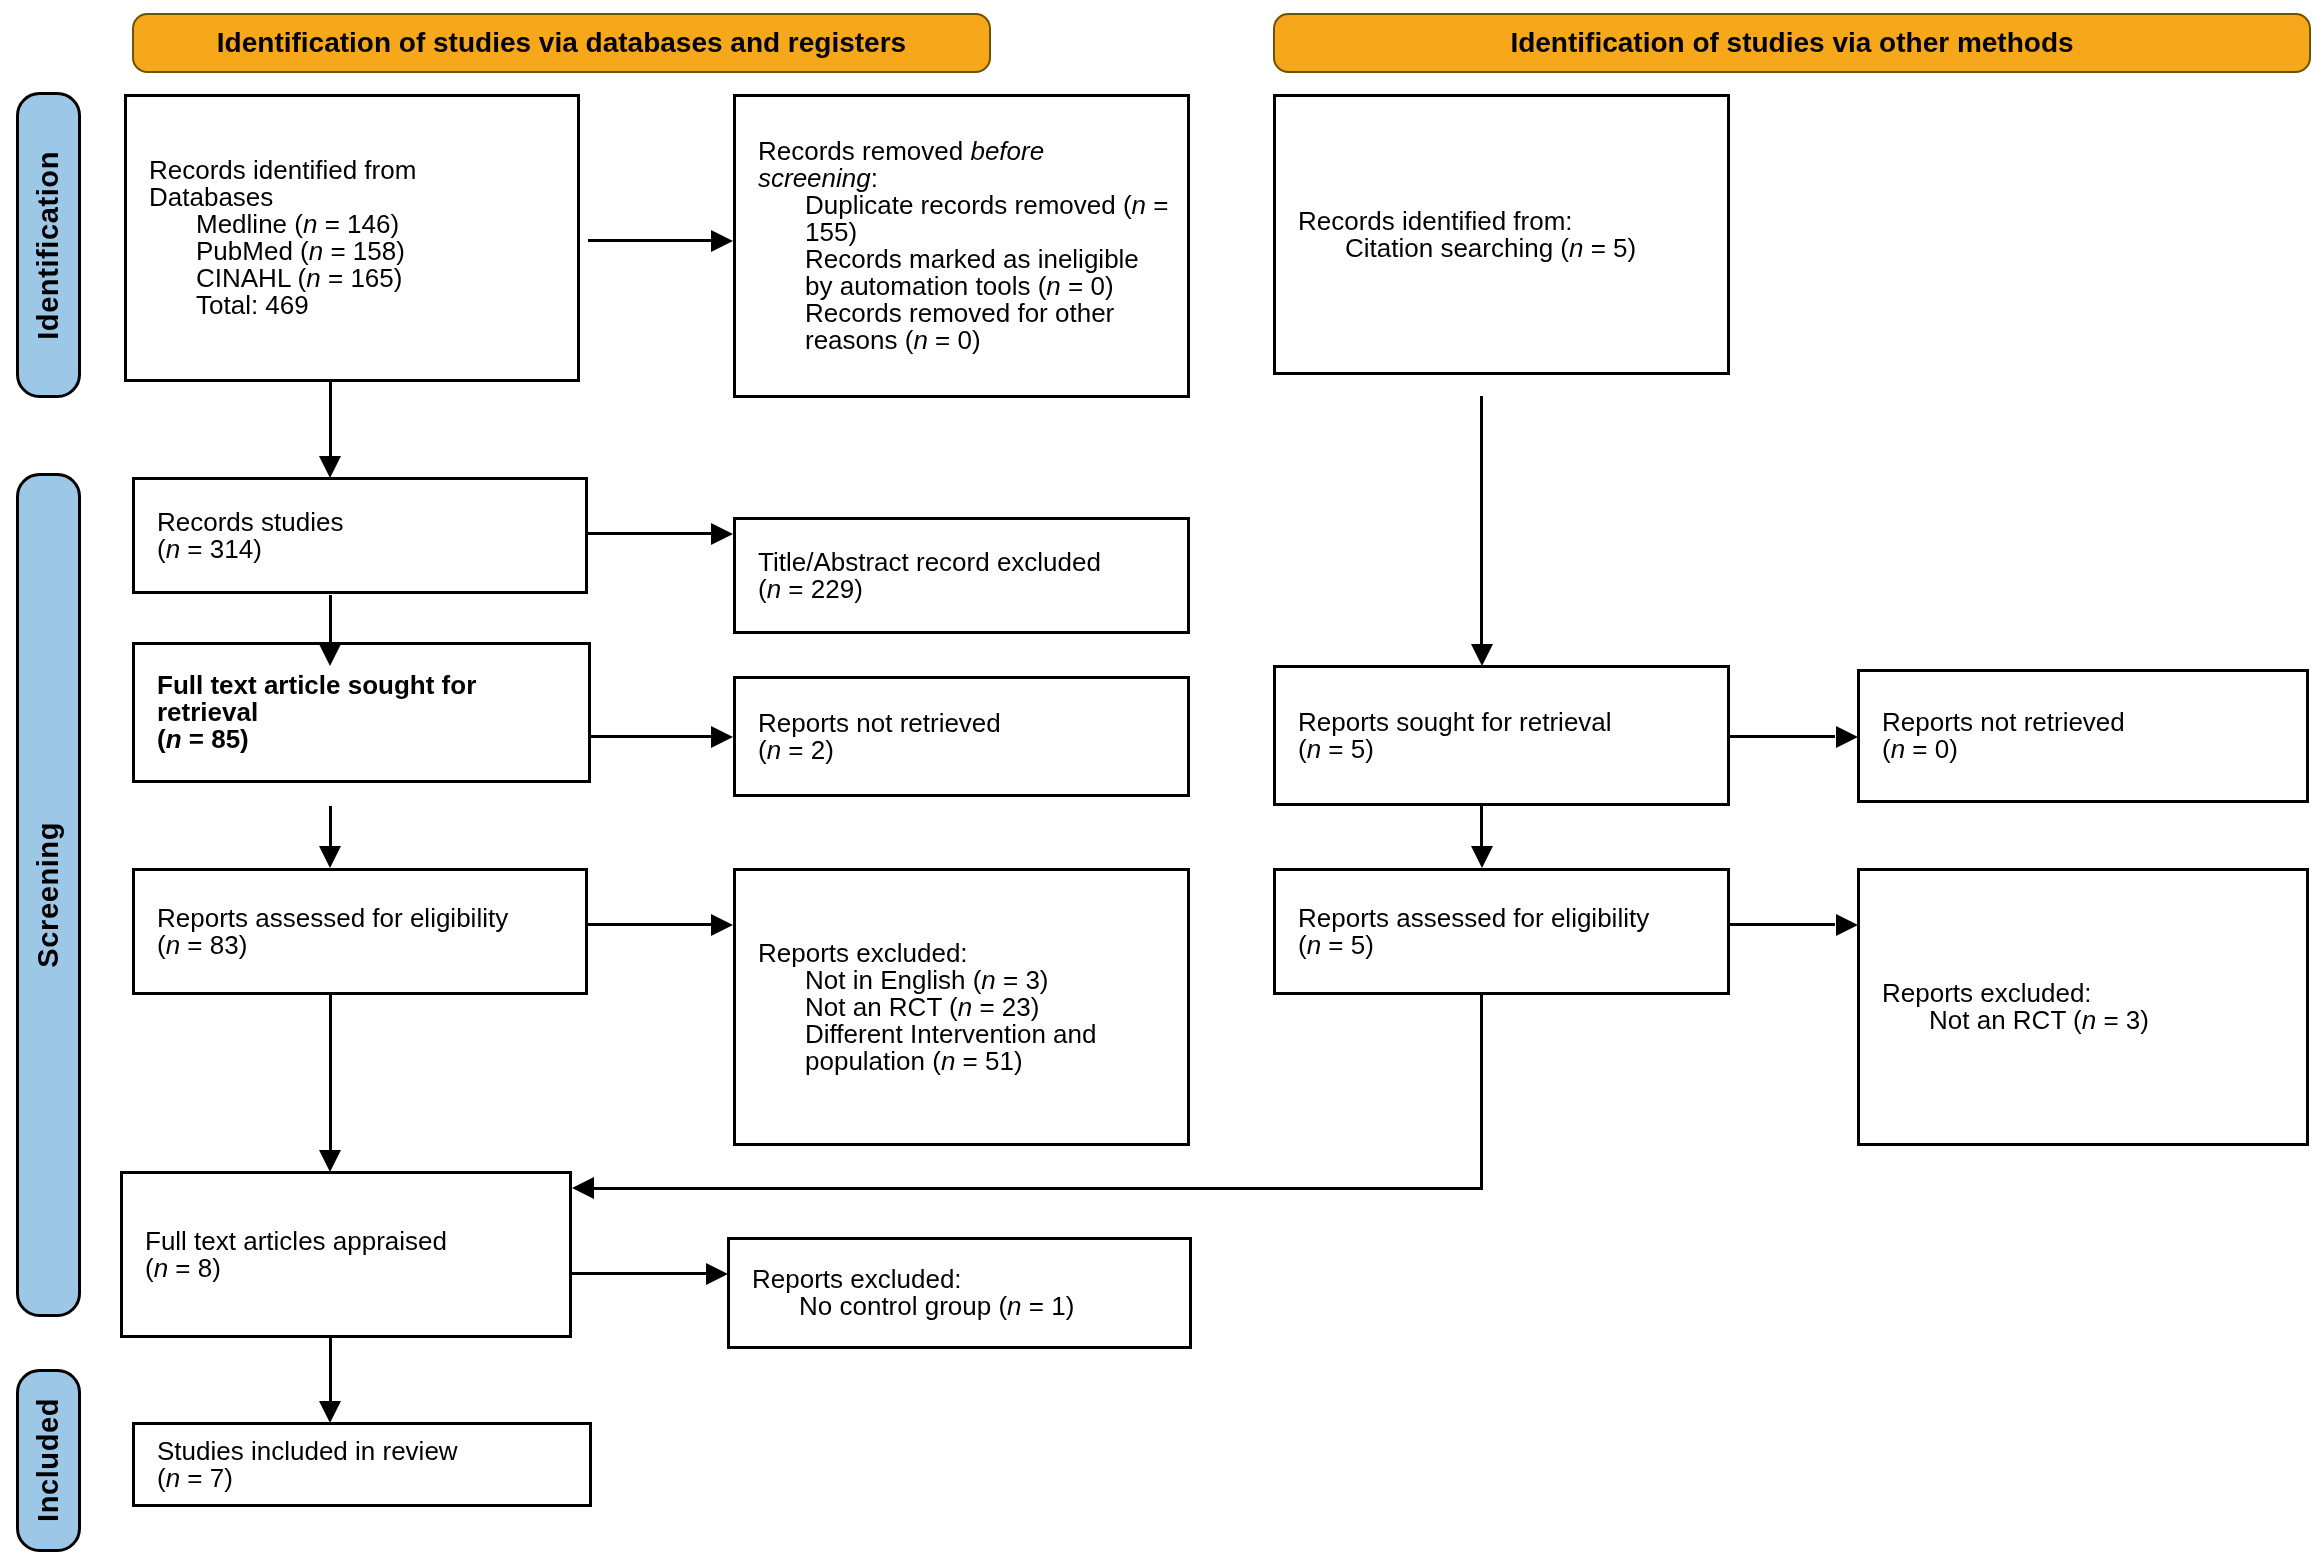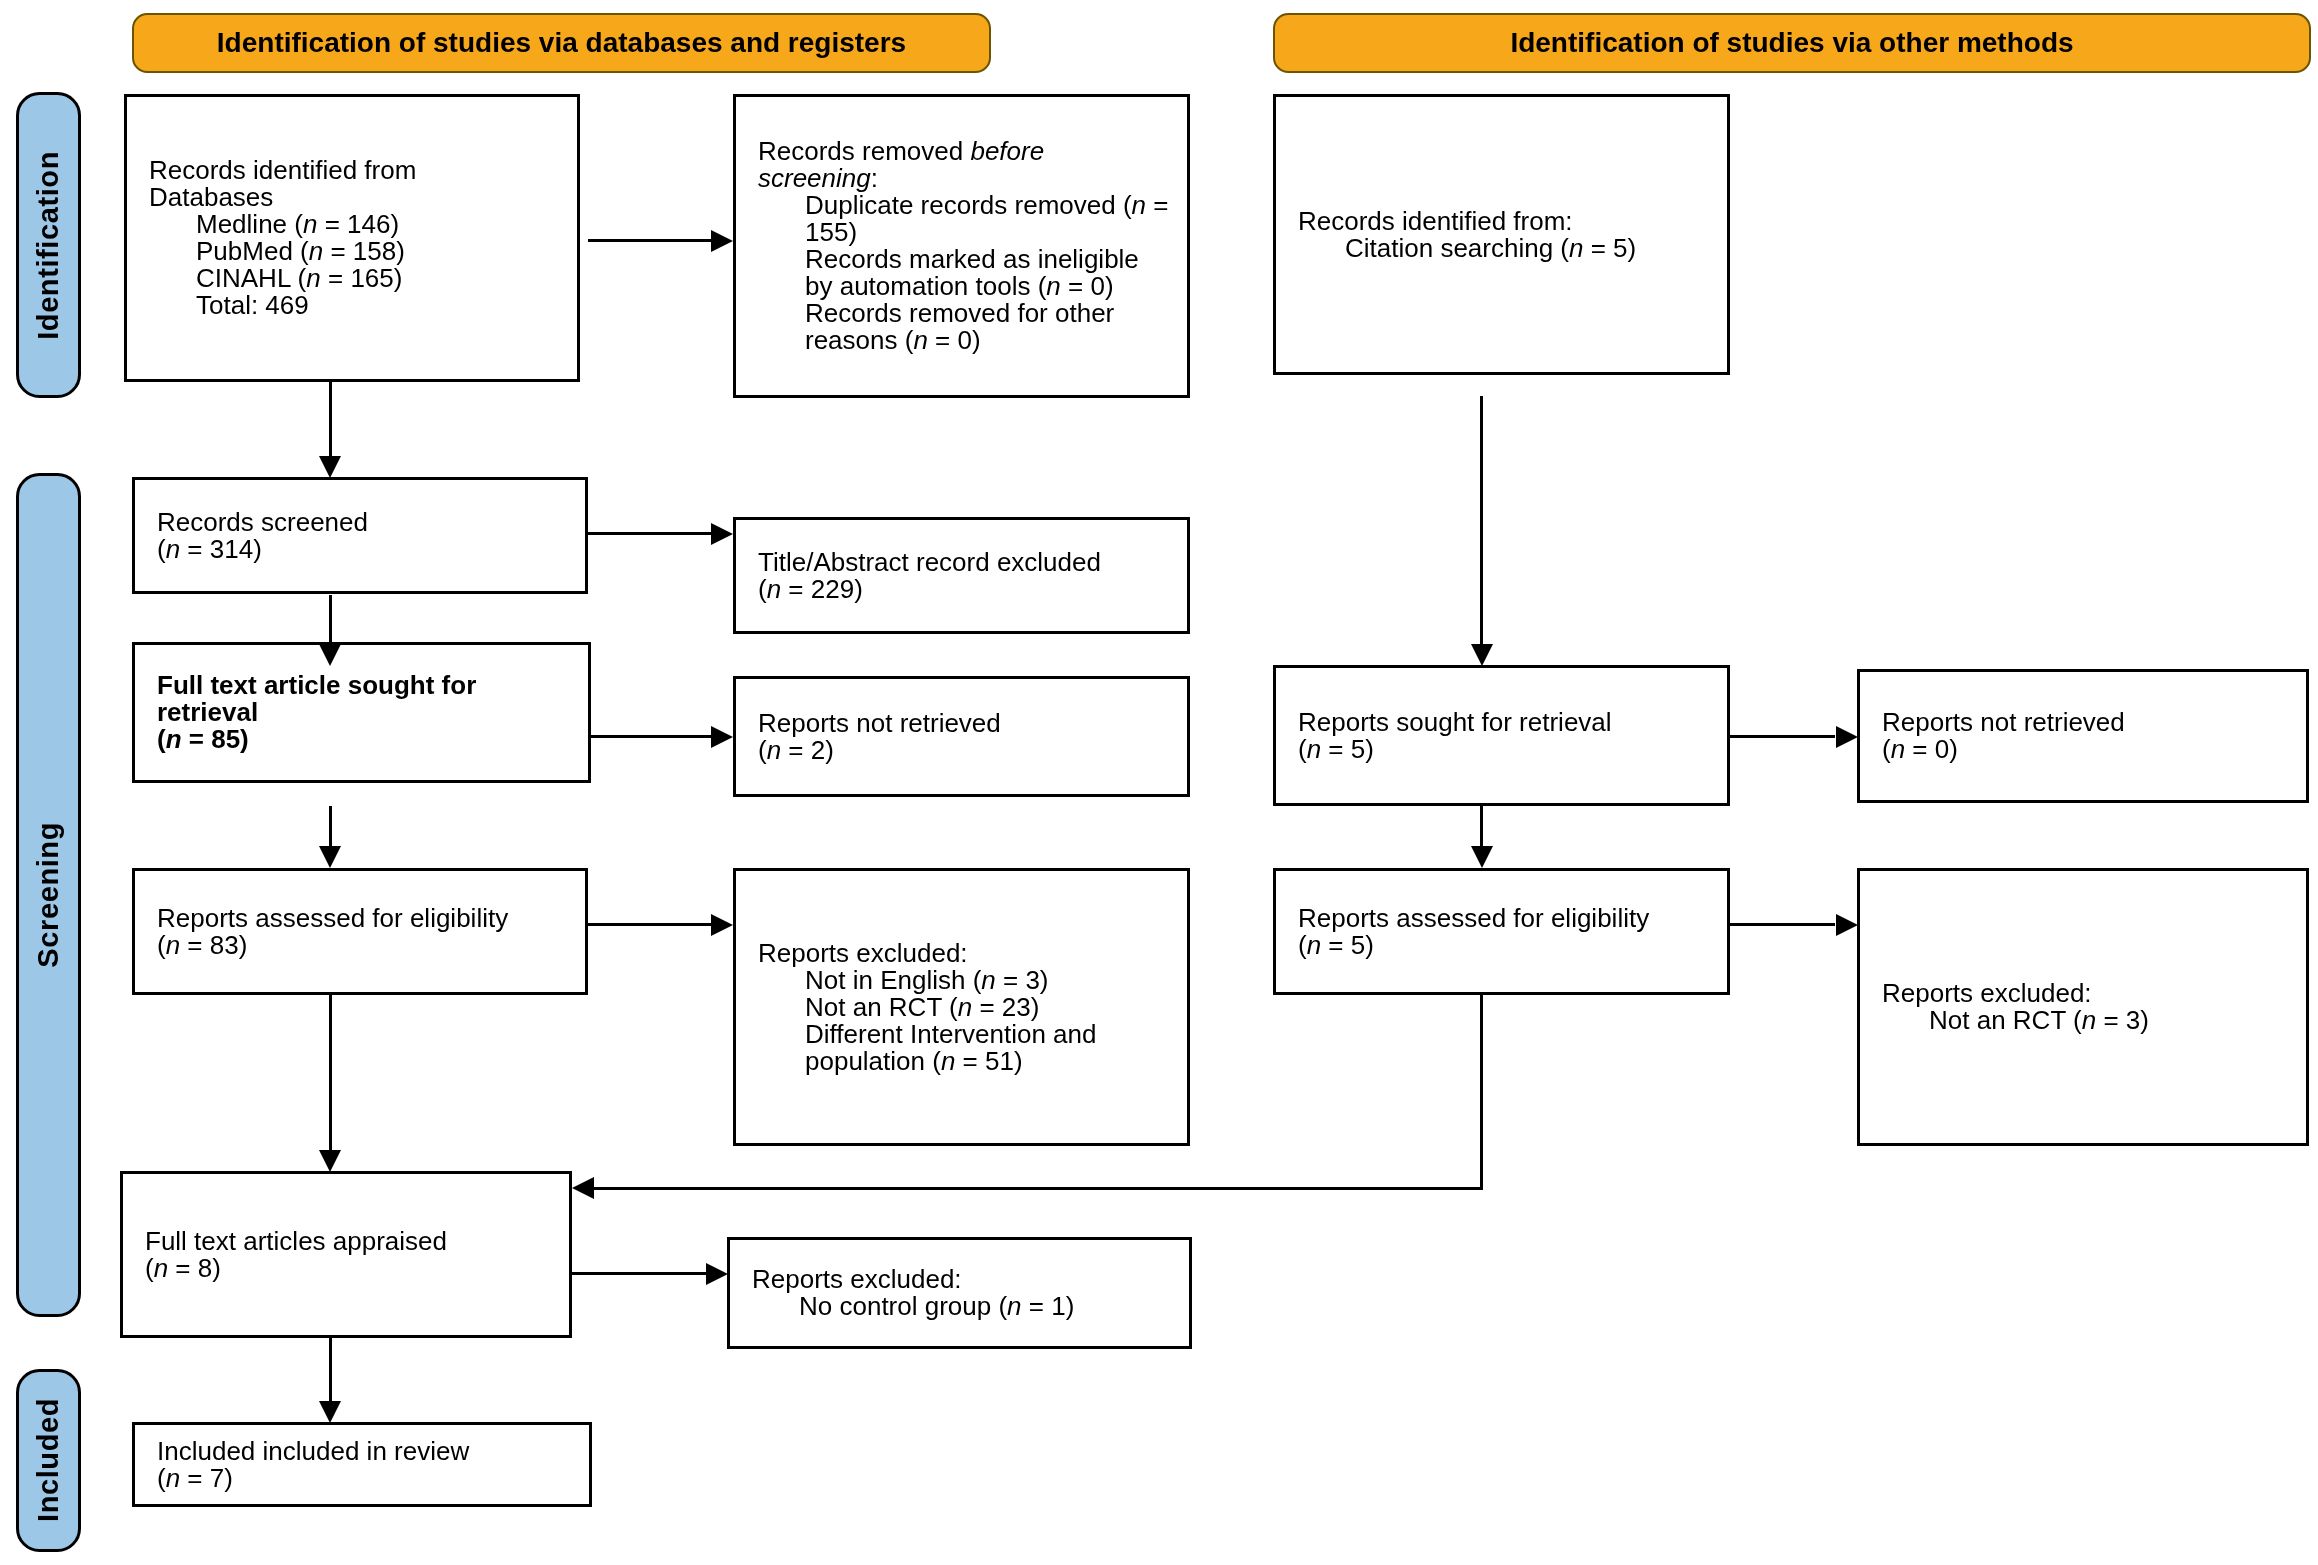--- a/index.html
+++ b/index.html
@@ -80,38 +80,38 @@
 
   <div class="box" style="left:124px;top:94px;width:456px;height:288px;">
       <div class="line">Records identified from</div>
       <div class="line">Databases</div>
       <div class="line indent">Medline (<i>n</i> = 146)</div>
       <div class="line indent">PubMed (<i>n</i> = 158)</div>
       <div class="line indent">CINAHL (<i>n</i> = 165)</div>
       <div class="line indent">Total: 469</div>
     </div>
   <div class="box" style="left:132px;top:477px;width:456px;height:117px;">
-      <div class="line">Records screened</div>
+      <div class="line">Records studies</div>
       <div class="line">(<i>n</i> = 314)</div>
     </div>
   <div class="box" style="left:132px;top:642px;width:459px;height:141px;font-weight:bold;">
       <div class="line">Full text article sought for</div>
       <div class="line">retrieval</div>
       <div class="line">(<i>n</i> = 85)</div>
     </div>
   <div class="box" style="left:132px;top:868px;width:456px;height:127px;">
       <div class="line">Reports assessed for eligibility</div>
       <div class="line">(<i>n</i> = 83)</div>
     </div>
   <div class="box" style="left:120px;top:1171px;width:452px;height:167px;">
       <div class="line">Full text articles appraised</div>
       <div class="line">(<i>n</i> = 8)</div>
     </div>
   <div class="box" style="left:132px;top:1422px;width:460px;height:85px;">
-      <div class="line">Included included in review</div>
+      <div class="line">Studies included in review</div>
       <div class="line">(<i>n</i> = 7)</div>
     </div>
 
   <div class="box" style="left:733px;top:94px;width:457px;height:304px;">
       <div class="line">Records removed <i>before screening</i>:</div>
       <div class="line indent">Duplicate records removed (<i>n</i> = 155)</div>
       <div class="line indent">Records marked as ineligible by automation tools (<i>n</i> = 0)</div>
       <div class="line indent">Records removed for other reasons (<i>n</i> = 0)</div>
     </div>
   <div class="box" style="left:733px;top:477px;width:457px;height:117px;margin-top:40px;">

